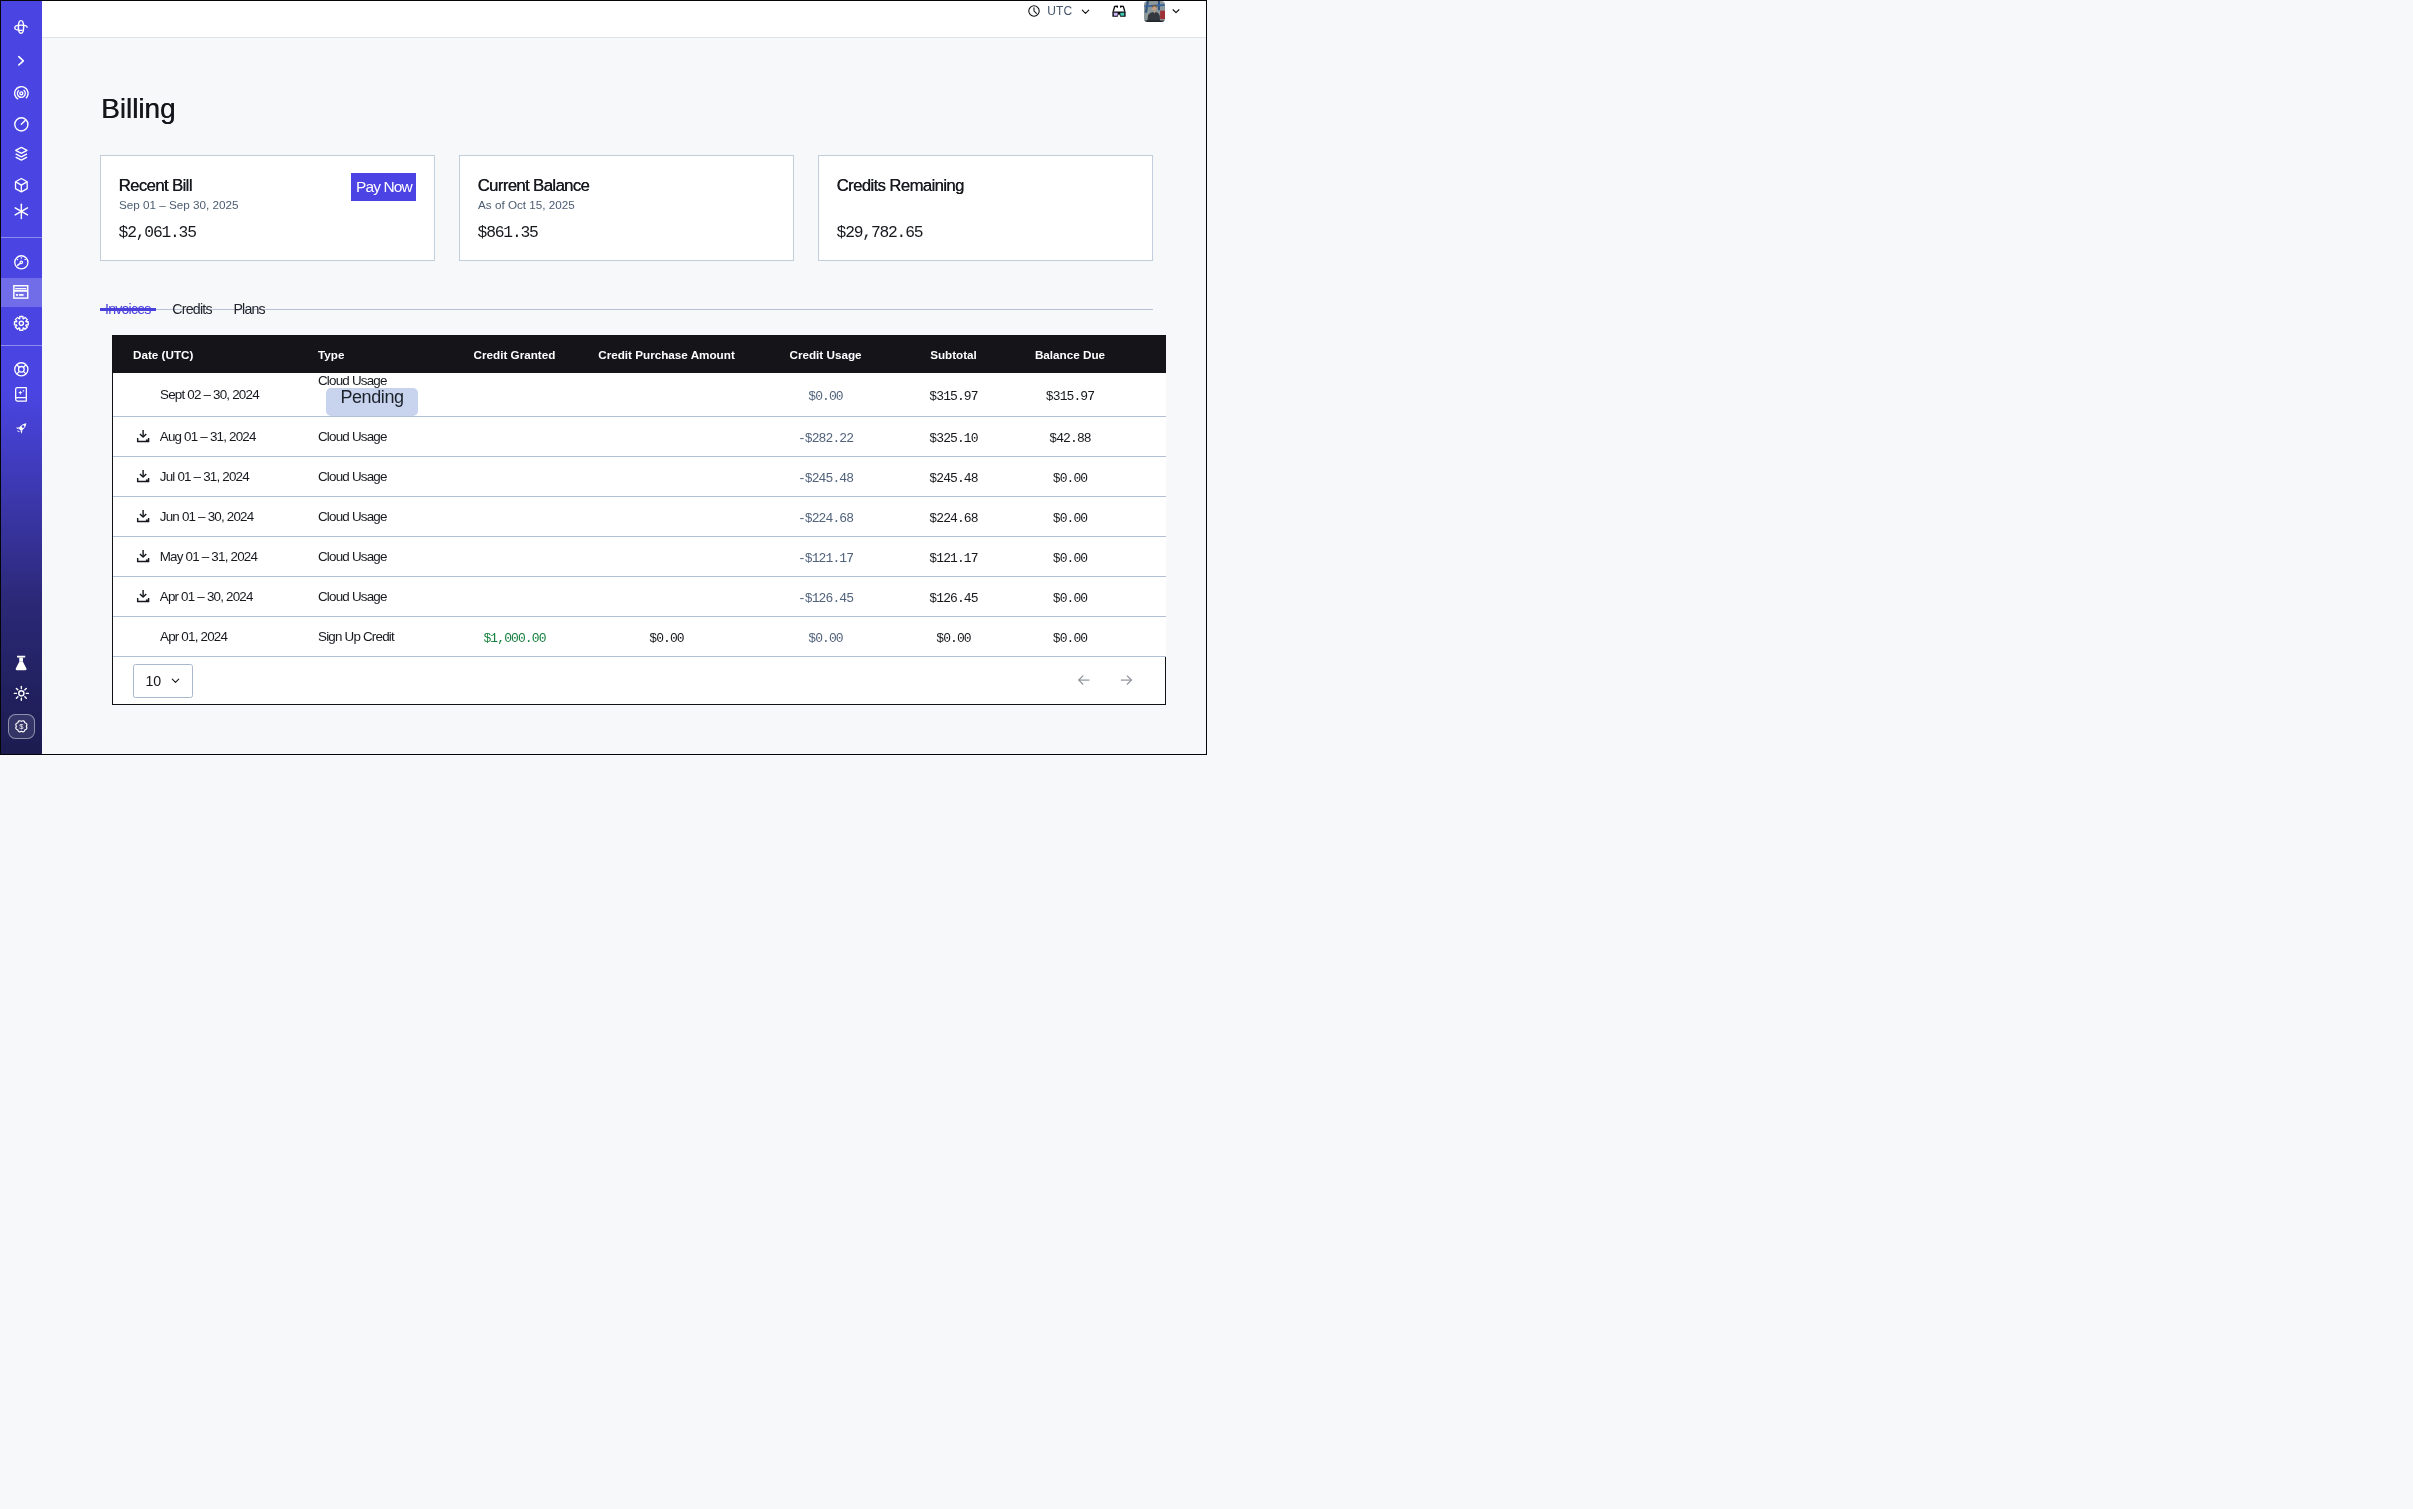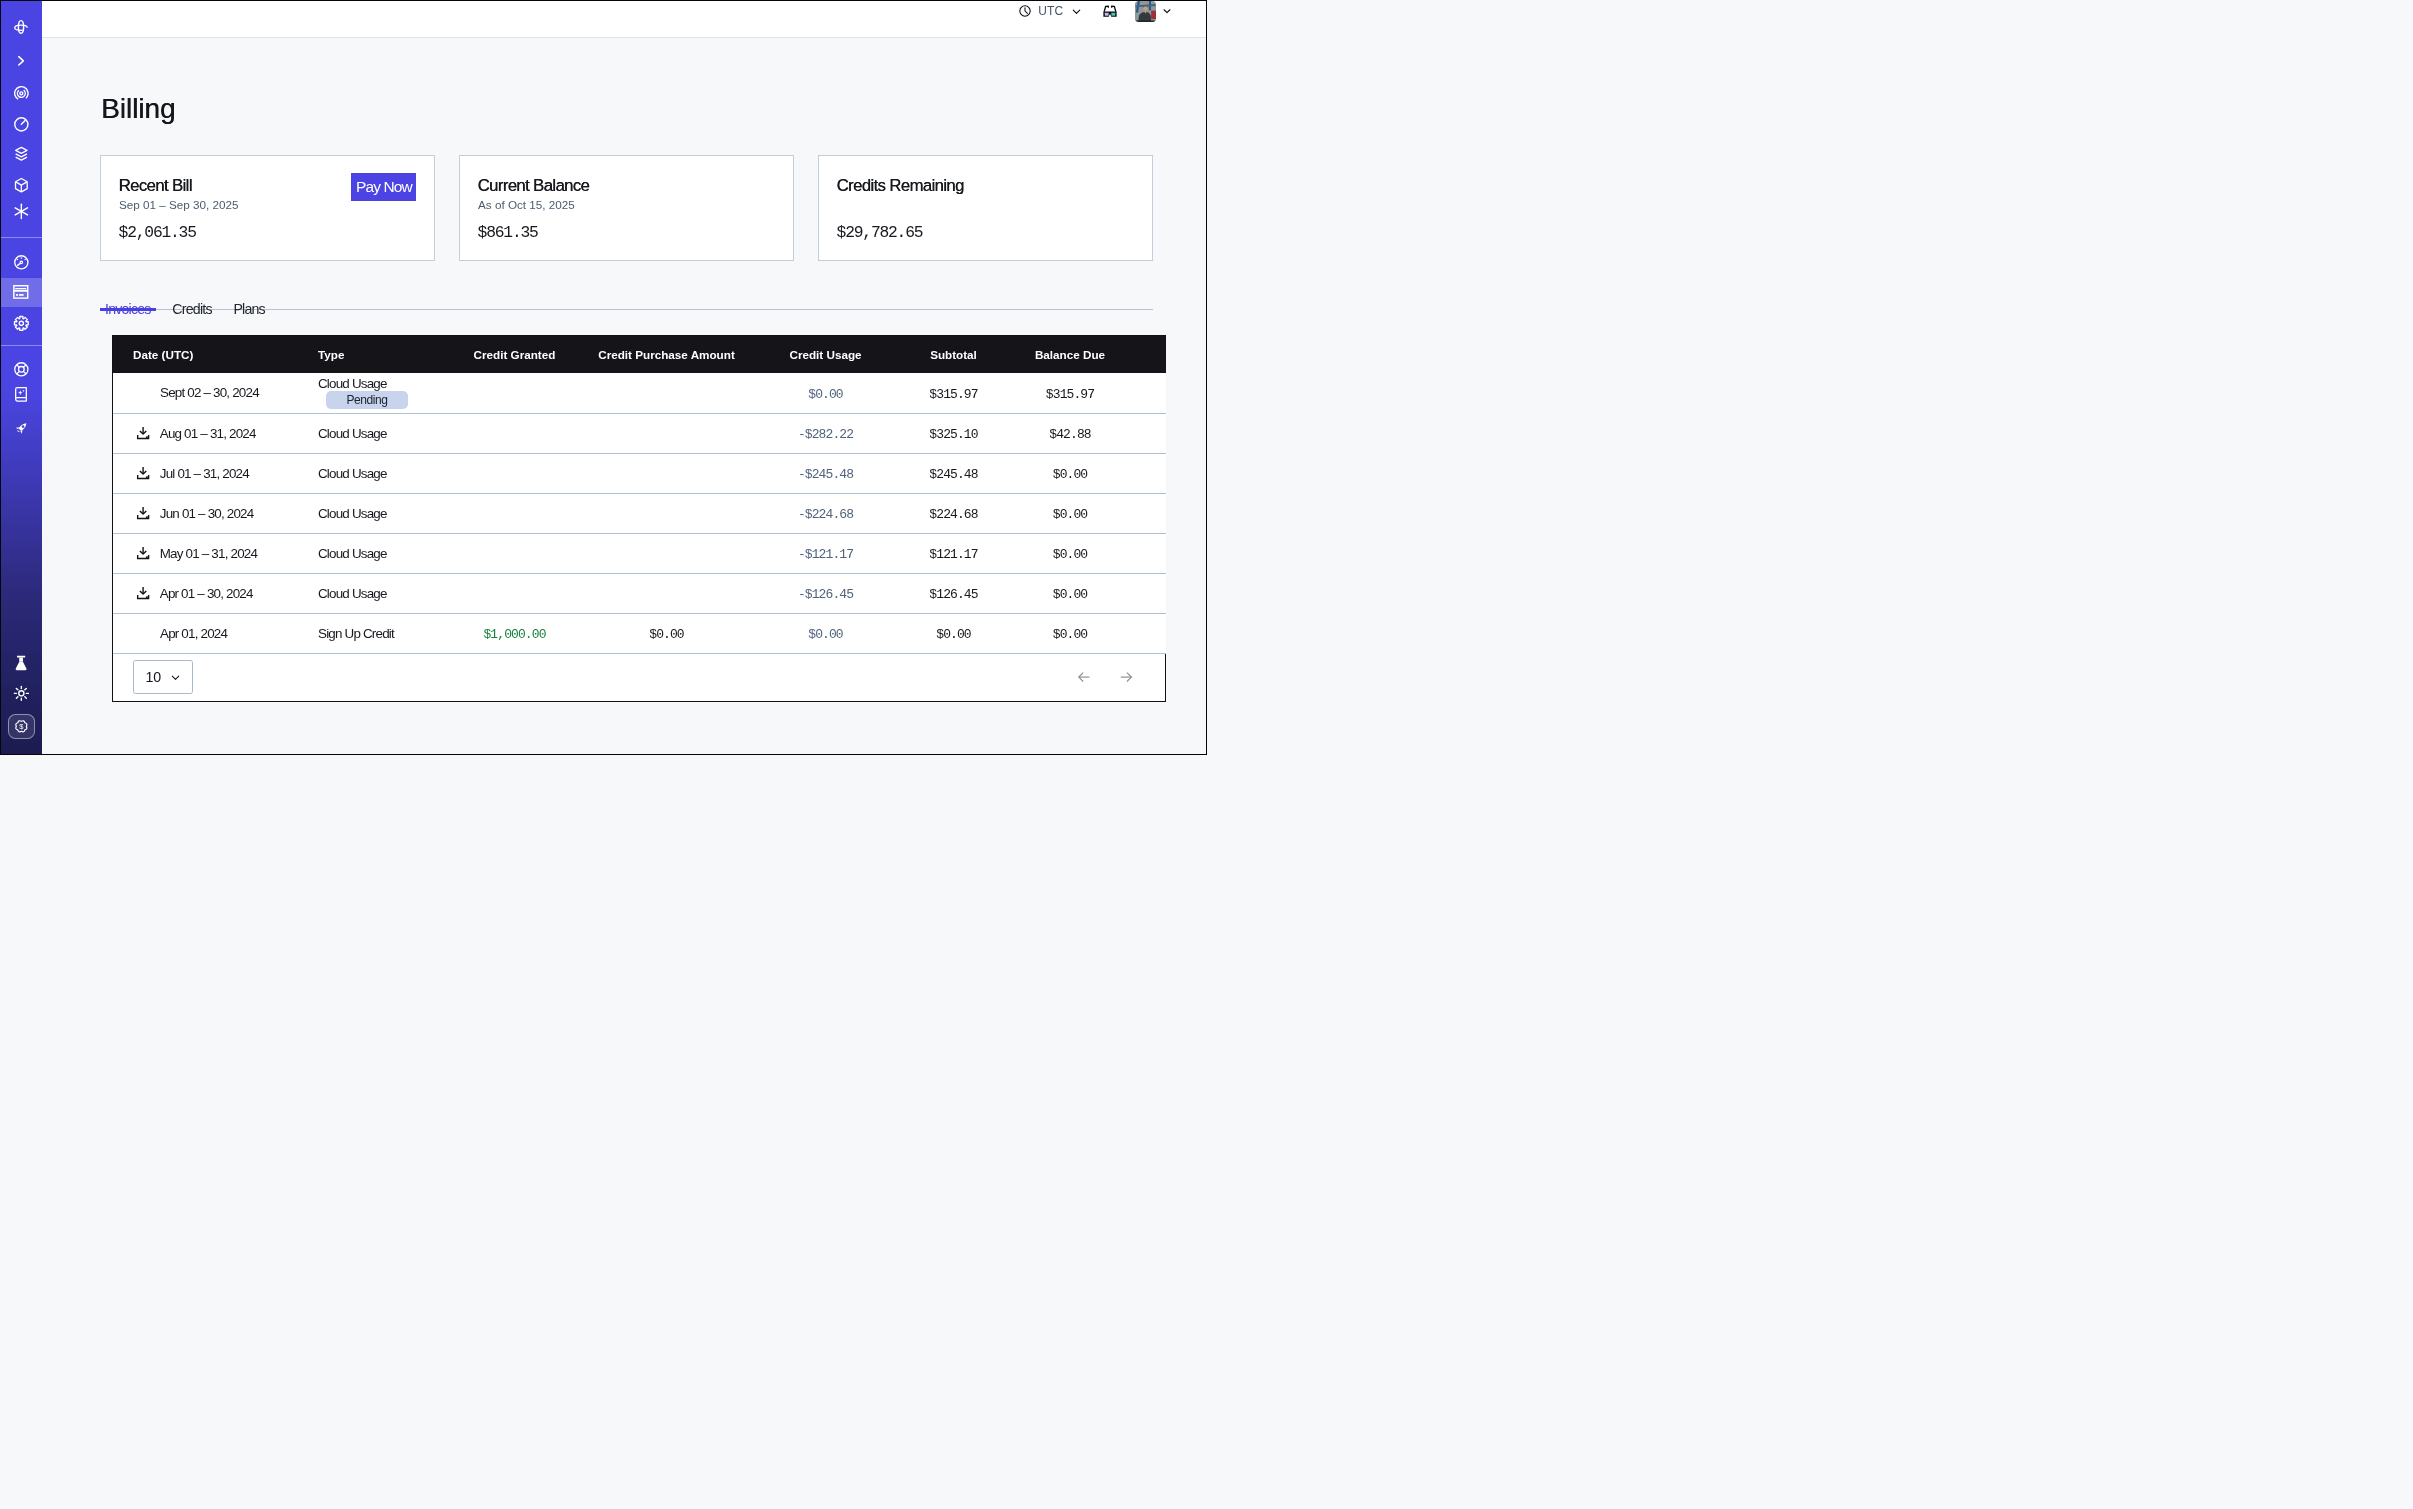--- a/index.html
+++ b/index.html
@@ -20,21 +20,21 @@
 .snav { position:absolute; left:0; width:42px; display:flex; justify-content:center; align-items:center; }
 .sdiv { position:absolute; left:0; width:42px; height:0.8px; background:rgba(255,255,255,0.38); }
 .shl { position:absolute; left:0; width:42px; background:rgba(255,255,255,0.22); }
 .sicon { display:block; }
 
 
 .topbar {
   position:absolute; left:42px; right:0; top:0; height:38px;
   background:#fff; border-bottom:0.8px solid #dfe3e9; z-index:5;
 }
-.tb-right { position:absolute; right:17px; top:0; height:22px; display:flex; align-items:center; }
+.tb-right { position:absolute; right:8px; top:0; height:22px; display:flex; align-items:center; }
 .utc { color:#44546a; font-size:12px; letter-spacing:-0.3px; font-weight:400; letter-spacing:0.2px; }
 
 
 .main { position:absolute; left:42px; top:38px; right:0; bottom:0; padding:0 54px 0 59px; }
 h1.billing { font-size:28px; font-weight:400; letter-spacing:-0.04px; color:#15171c; position:absolute; left:101px; top:95px; line-height:1; text-shadow:0.4px 0 0 currentColor; }
 
 
 .cards { position:absolute; left:100px; top:155px; width:1053px; display:flex; gap:24px; }
 .card {
   background:#fff; border:0.8px solid #c3cedd; height:106px; flex:1 1 0; position:relative;
@@ -62,22 +62,22 @@
 table.inv td, table.inv th { padding:0; vertical-align:middle; }
 table.inv tbody tr { background:#fff; height:40px; border-bottom:0.8px solid #b2c0d4; }
 
 .tal { text-align:left; } .tar { text-align:center; }
 td.date { font-size:13.4px; letter-spacing:-0.8px; }
 .datecell { display:flex; align-items:center; }
 .dlico { width:14.2px; margin:0 9.2px 0 23.4px; flex:0 0 14.2px; }
 .nodl { margin-left:47px; }
 td.type { font-size:13.4px; letter-spacing:-0.8px; }
 .badge {
-  display:inline-block; background:#c8d4ee; color:#1b2029; font-size:12px; letter-spacing:-0.4px;
-  border-radius:5px; padding:0 20px; height:18px; line-height:18px; margin-left:8.4px; vertical-align:1.3px;
+  display:inline-block; background:#c8d4ee; color:#1b2029; font-size:18px; letter-spacing:-0.4px;
+  border-radius:5px; padding:0 14px; height:28px; line-height:18px; margin-left:8.4px; vertical-align:1.3px;
 }
 .mono { font-family:"Liberation Mono",monospace; font-size:13px; letter-spacing:-0.9px; color:#16181d; position:relative; top:1.3px; }
 .mono.gray { color:#51637c; }
 .mono.green { color:#16813f; }
 .tfoot { background:#fff; height:47px; position:relative; }
 .pagesel {
   position:absolute; left:20px; top:6.7px; width:60px; height:34px;
   border:0.8px solid #a9b8cf; border-radius:2.5px; background:#fff;
   display:flex; align-items:center; justify-content:center; gap:8.4px;
   font-size:14.2px; color:#15171c;

